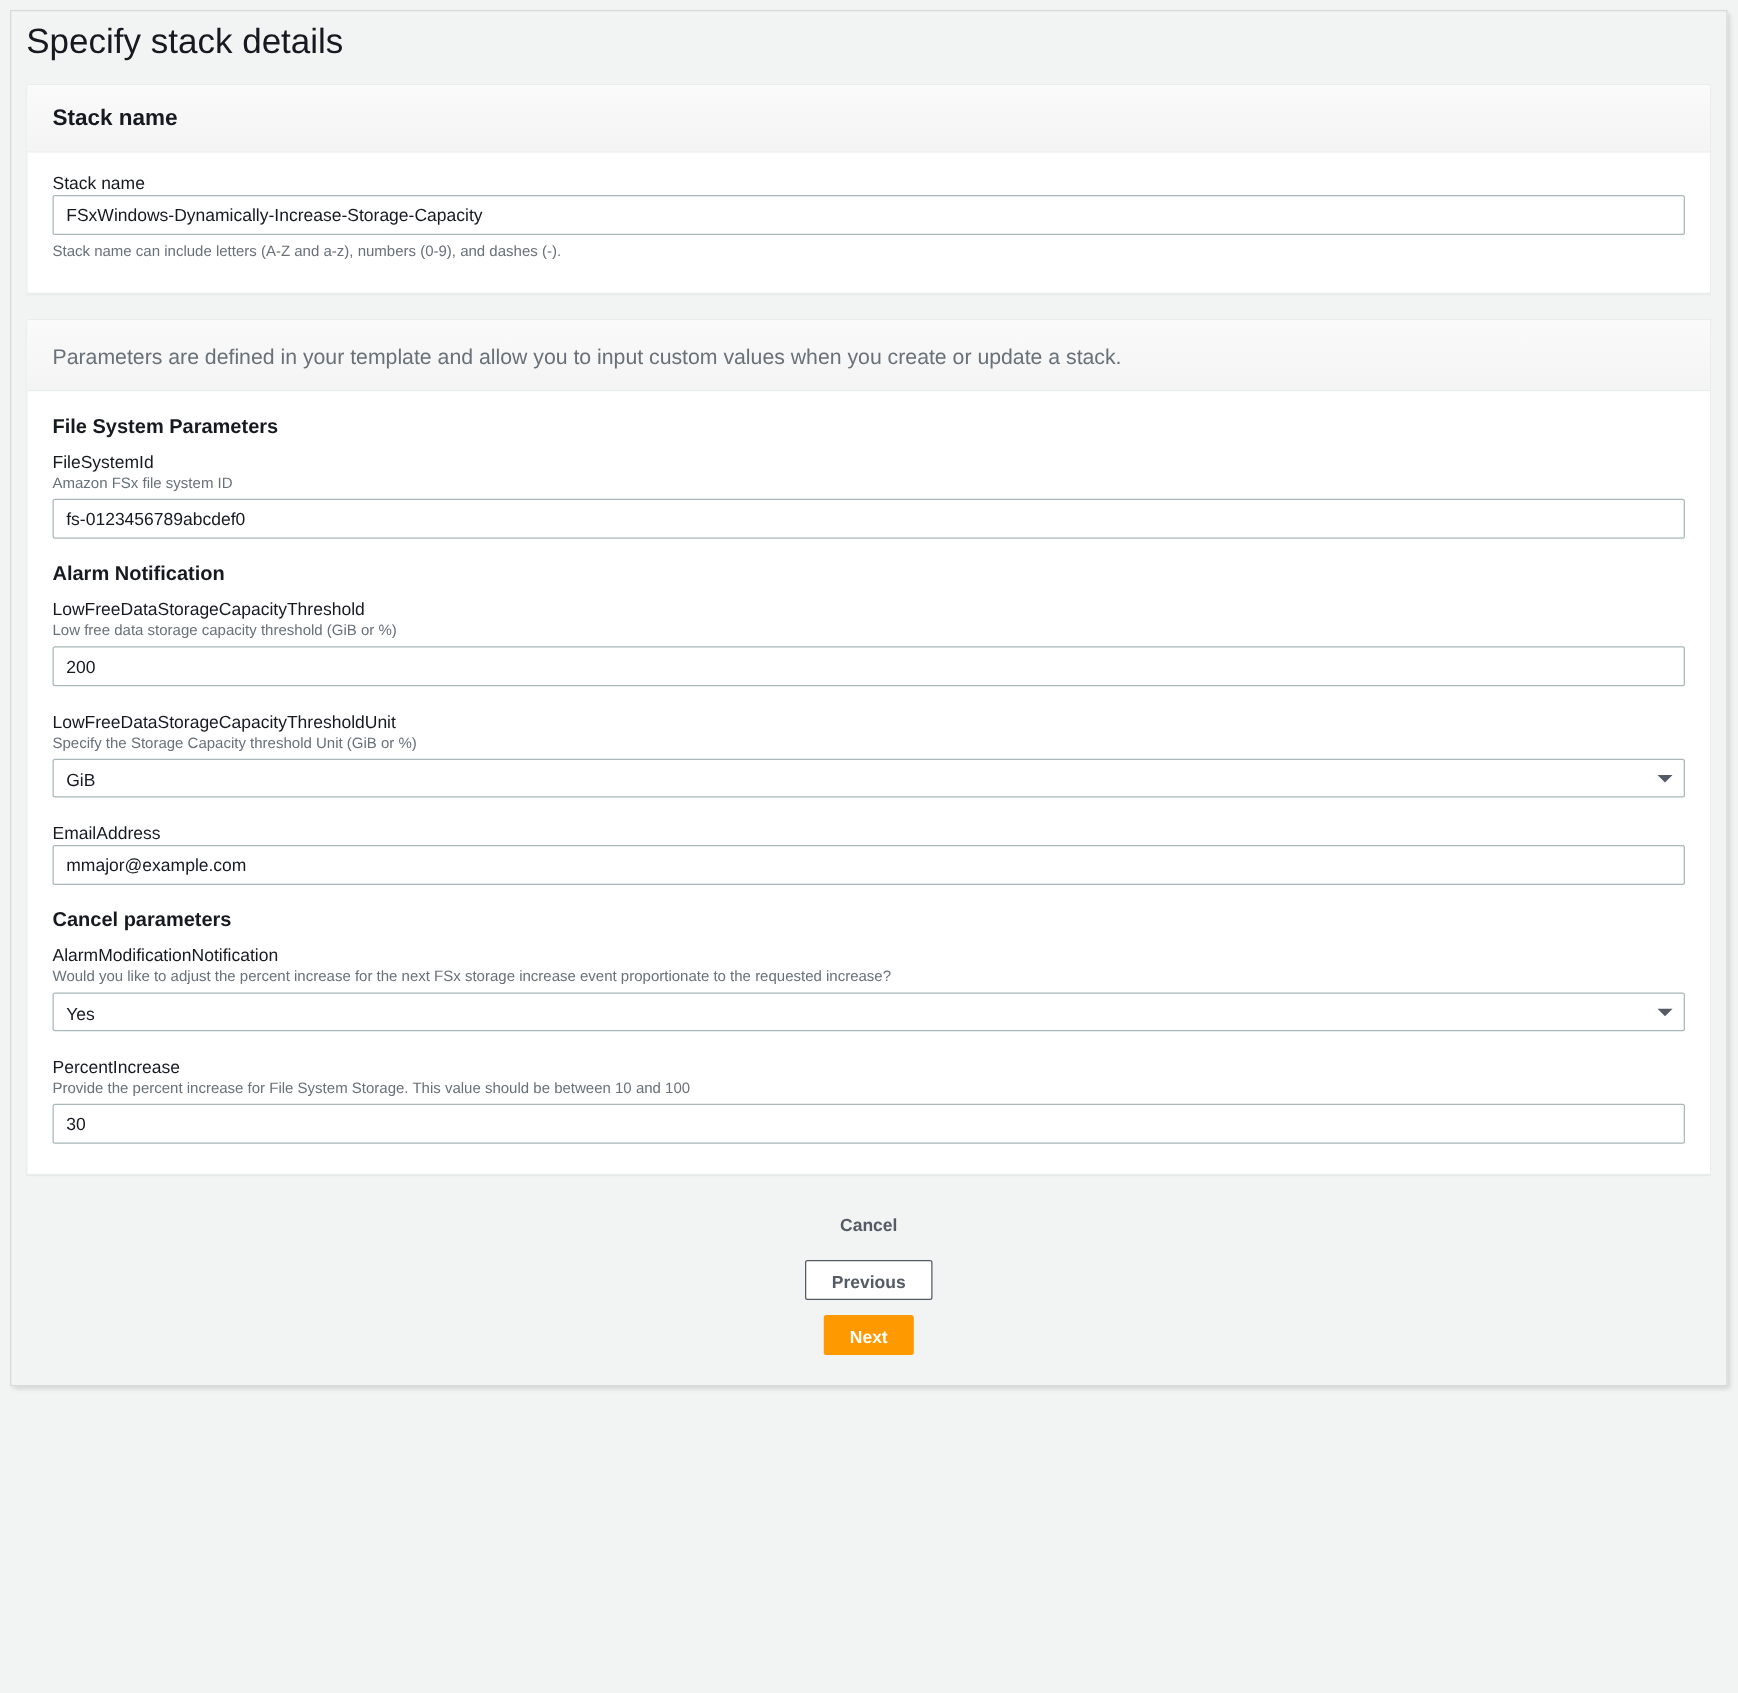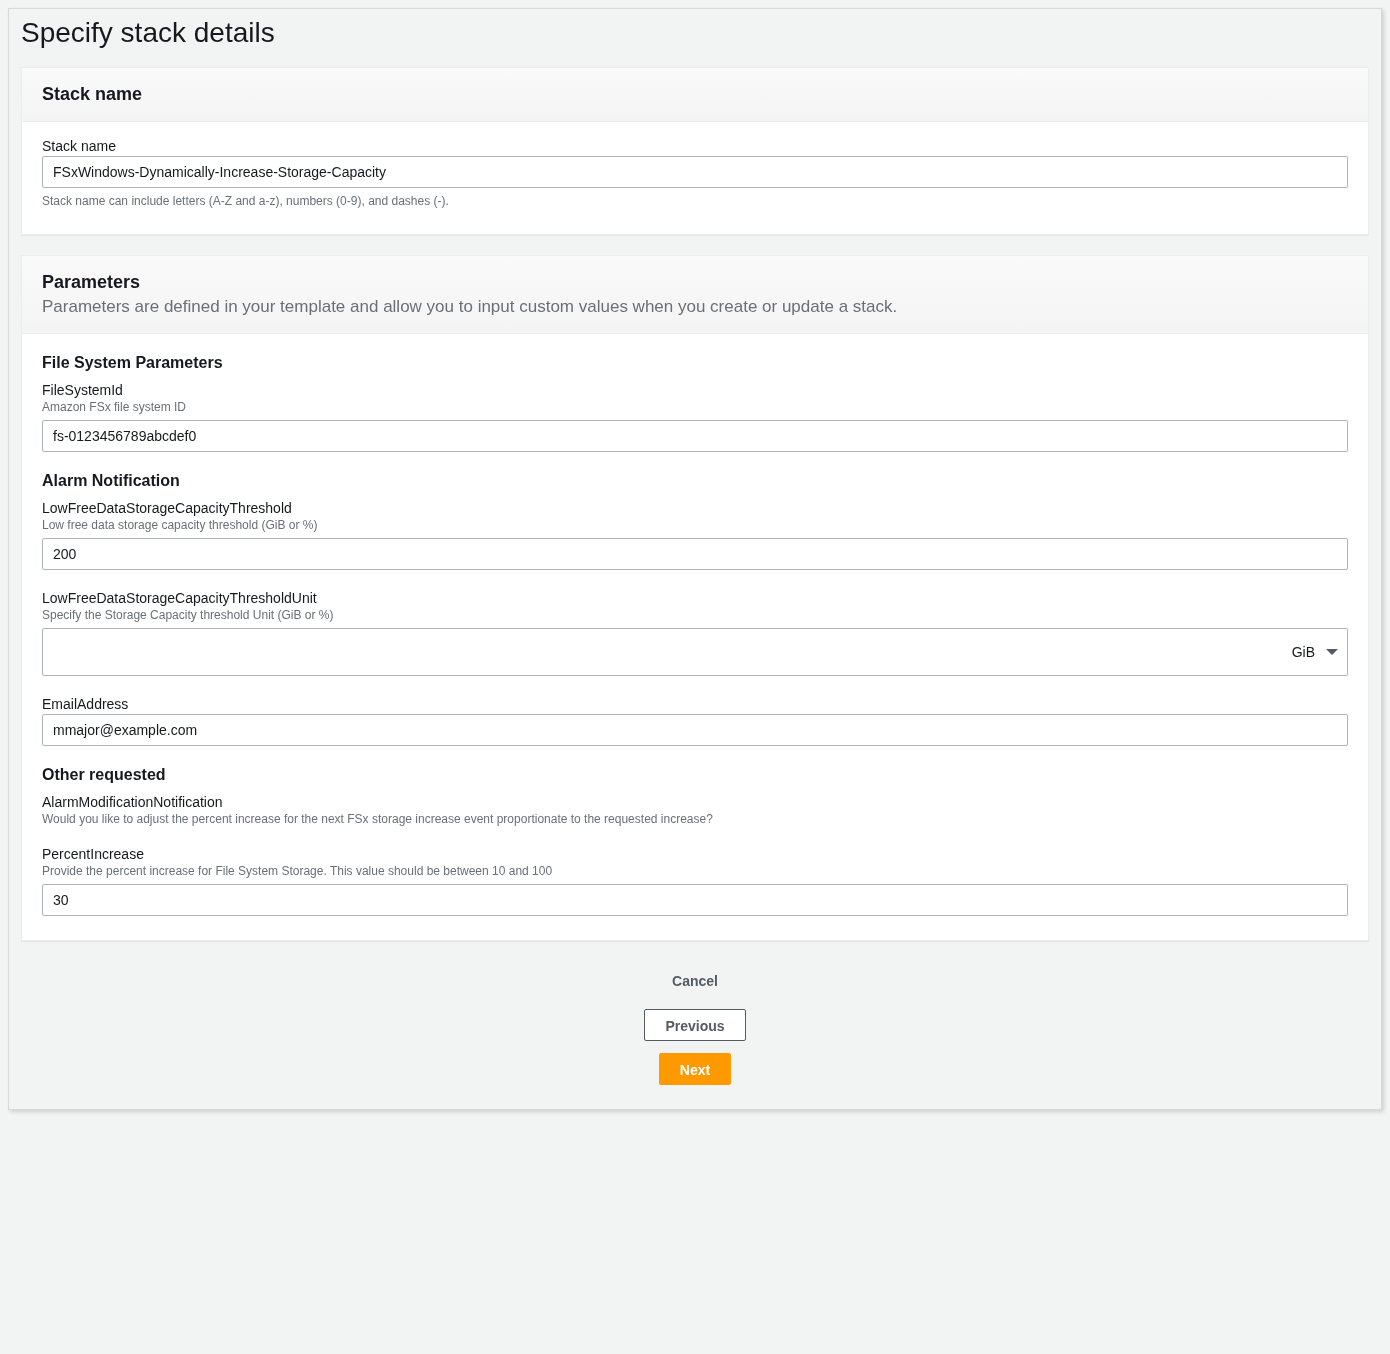--- a/index.html
+++ b/index.html
@@ -90,25 +90,24 @@
     }
     .select-input {
       width: 100%;
       padding: 6px 32px 6px 10px;
       font-size: 14px;
       border: 1px solid #aab7b8;
       border-radius: 2px;
       color: #16191f;
       background: #fff;
       line-height: 20px;
-      height: 48px;
+      height: 31px;
       appearance: none;
       -webkit-appearance: none;
       cursor: pointer;
-      text-align: right;
     }
     .select-caret {
       position: absolute;
       right: 10px;
       top: 50%;
       transform: translateY(-50%);
       pointer-events: none;
       width: 0; height: 0;
       border-left: 6px solid transparent;
       border-right: 6px solid transparent;
@@ -163,21 +162,20 @@
       <div class="field-group">
         <label class="field-label">Stack name</label>
         <input type="text" class="text-input" value="FSxWindows-Dynamically-Increase-Storage-Capacity" style="">
         <span class="field-hint" style="margin-top:6px;">Stack name can include letters (A-Z and a-z), numbers (0-9), and dashes (-).</span>
       </div>
     </div>
   </div>
 
   <div class="panel">
     <div class="panel-header">
-      <h2>Parameters</h2>
       <div class="subtitle">Parameters are defined in your template and allow you to input custom values when you create or update a stack.</div>
     </div>
     <div class="panel-body">
 
       <div class="section-heading">File System Parameters</div>
       <div class="field-group">
         <label class="field-label">FileSystemId</label>
         <span class="field-hint">Amazon FSx file system ID</span>
         <input type="text" class="text-input" value="fs-0123456789abcdef0" style="">
       </div>
@@ -199,25 +197,31 @@
           </select>
           <span class="select-caret"></span>
         </div>
       </div>
 
       <div class="field-group">
         <label class="field-label">EmailAddress</label>
         <input type="text" class="text-input" value="mmajor@example.com" style="">
       </div>
 
-      <div class="section-heading">Other requested</div>
+      <div class="section-heading">Cancel parameters</div>
 
       <div class="field-group">
         <label class="field-label">AlarmModificationNotification</label>
         <span class="field-hint">Would you like to adjust the percent increase for the next FSx storage increase event proportionate to the requested increase?</span>
+        <div class="select-wrap">
+          <select class="select-input">
+            <option>Yes</option>
+          </select>
+          <span class="select-caret"></span>
+        </div>
       </div>
 
       <div class="field-group">
         <label class="field-label">PercentIncrease</label>
         <span class="field-hint">Provide the percent increase for File System Storage. This value should be between 10 and 100</span>
         <input type="text" class="text-input" value="30" style="">
       </div>
 
     </div>
   </div>

